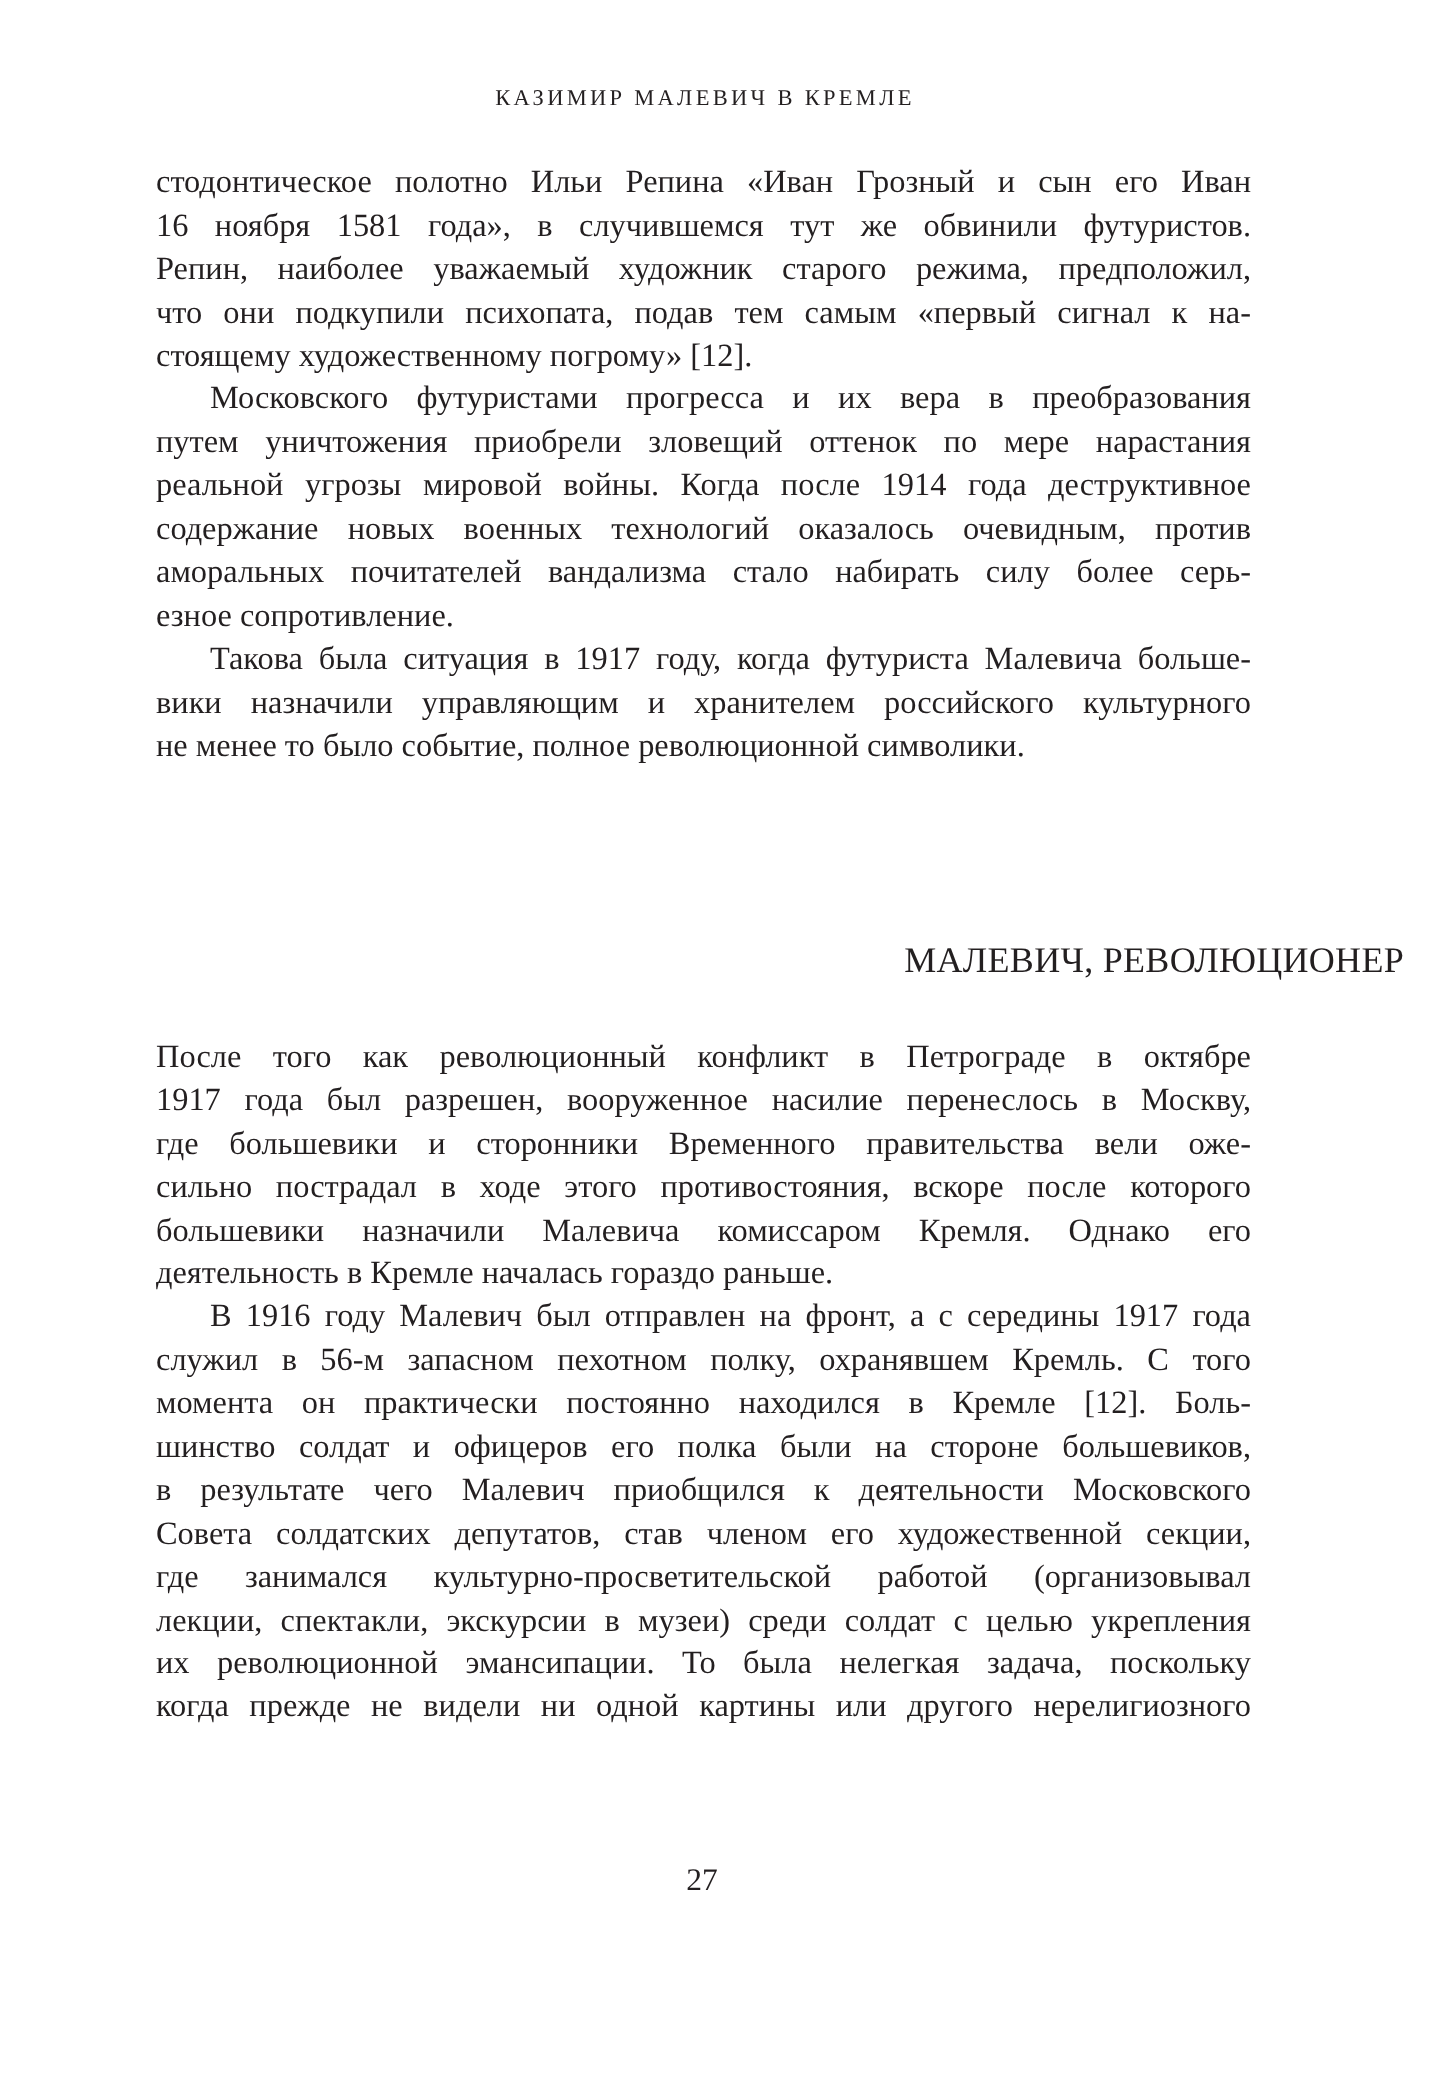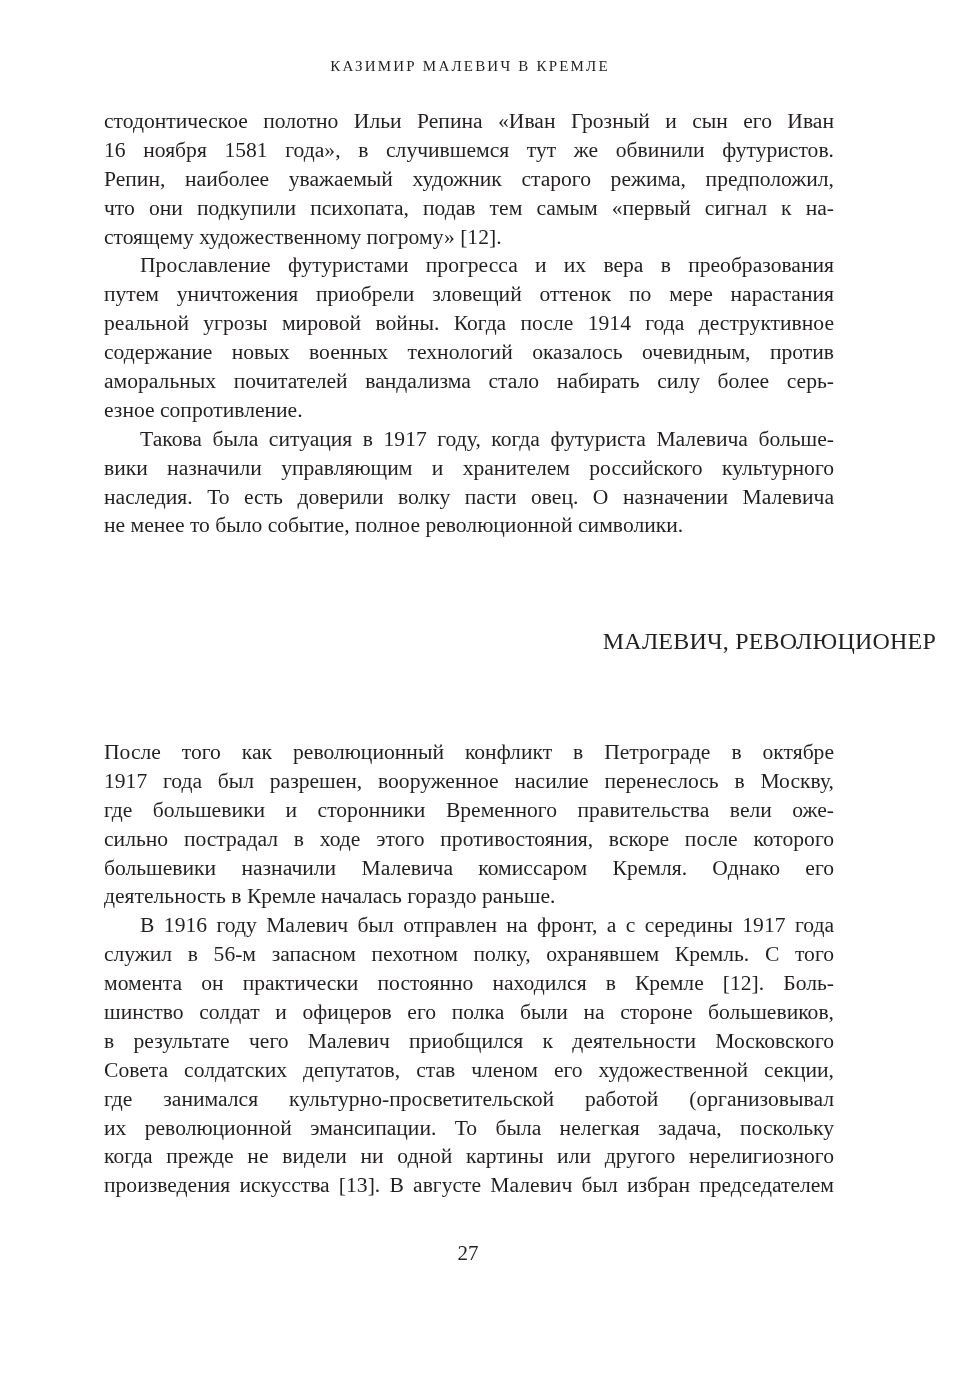--- a/index.html
+++ b/index.html
@@ -41,54 +41,53 @@
 
   <div class="text-block" style="top:107px;">
     <div>
       <span class="line">стодонтическое полотно Ильи Репина «Иван Грозный и сын его Иван</span>
       <span class="line">16 ноября 1581 года», в случившемся тут же обвинили футуристов.</span>
       <span class="line">Репин, наиболее уважаемый художник старого режима, предположил,</span>
       <span class="line">что они подкупили психопата, подав тем самым «первый сигнал к на-</span>
       <span class="line last">стоящему художественному погрому» [12].</span>
     </div>
     <div>
-      <span class="line indent">Прославление футуристами прогресса и их вера в преобразования</span>
+      <span class="line indent">Московского футуристами прогресса и их вера в преобразования</span>
       <span class="line">путем уничтожения приобрели зловещий оттенок по мере нарастания</span>
       <span class="line">реальной угрозы мировой войны. Когда после 1914 года деструктивное</span>
       <span class="line">содержание новых военных технологий оказалось очевидным, против</span>
       <span class="line">аморальных почитателей вандализма стало набирать силу более серь-</span>
       <span class="line last">езное сопротивление.</span>
     </div>
     <div>
       <span class="line indent">Такова была ситуация в 1917 году, когда футуриста Малевича больше-</span>
       <span class="line">вики назначили управляющим и хранителем российского культурного</span>
-      <span class="line">наследия. То есть доверили волку пасти овец. О назначении Малевича</span>
       <span class="line last">не менее то было событие, полное революционной символики.</span>
     </div>
   </div>
 
   <div class="section-title">МАЛЕВИЧ, РЕВОЛЮЦИОНЕР</div>
 
-  <div class="text-block" style="top:690px;margin-top:48px;">
+  <div class="text-block" style="top:690px;">
     <div>
       <span class="line">После того как революционный конфликт в Петрограде в октябре</span>
       <span class="line">1917 года был разрешен, вооруженное насилие перенеслось в Москву,</span>
       <span class="line">где большевики и сторонники Временного правительства вели оже-</span>
       <span class="line">сильно пострадал в ходе этого противостояния, вскоре после которого</span>
       <span class="line">большевики назначили Малевича комиссаром Кремля. Однако его</span>
       <span class="line last">деятельность в Кремле началась гораздо раньше.</span>
     </div>
     <div>
       <span class="line indent">В 1916 году Малевич был отправлен на фронт, а с середины 1917 года</span>
       <span class="line">служил в 56-м запасном пехотном полку, охранявшем Кремль. С того</span>
       <span class="line">момента он практически постоянно находился в Кремле [12]. Боль-</span>
       <span class="line">шинство солдат и офицеров его полка были на стороне большевиков,</span>
       <span class="line">в результате чего Малевич приобщился к деятельности Московского</span>
       <span class="line">Совета солдатских депутатов, став членом его художественной секции,</span>
       <span class="line">где занимался культурно-просветительской работой (организовывал</span>
+      <span class="line">лекции, спектакли, экскурсии в музеи) среди солдат с целью укрепления</span>
       <span class="line">их революционной эмансипации. То была нелегкая задача, поскольку</span>
       <span class="line">когда прежде не видели ни одной картины или другого нерелигиозного</span>
-      <span class="line">произведения искусства [13]. В августе Малевич был избран председателем</span>
     </div>
   </div>
 
   <div class="page-number">27</div>
 </div>
 
 </body></html>

